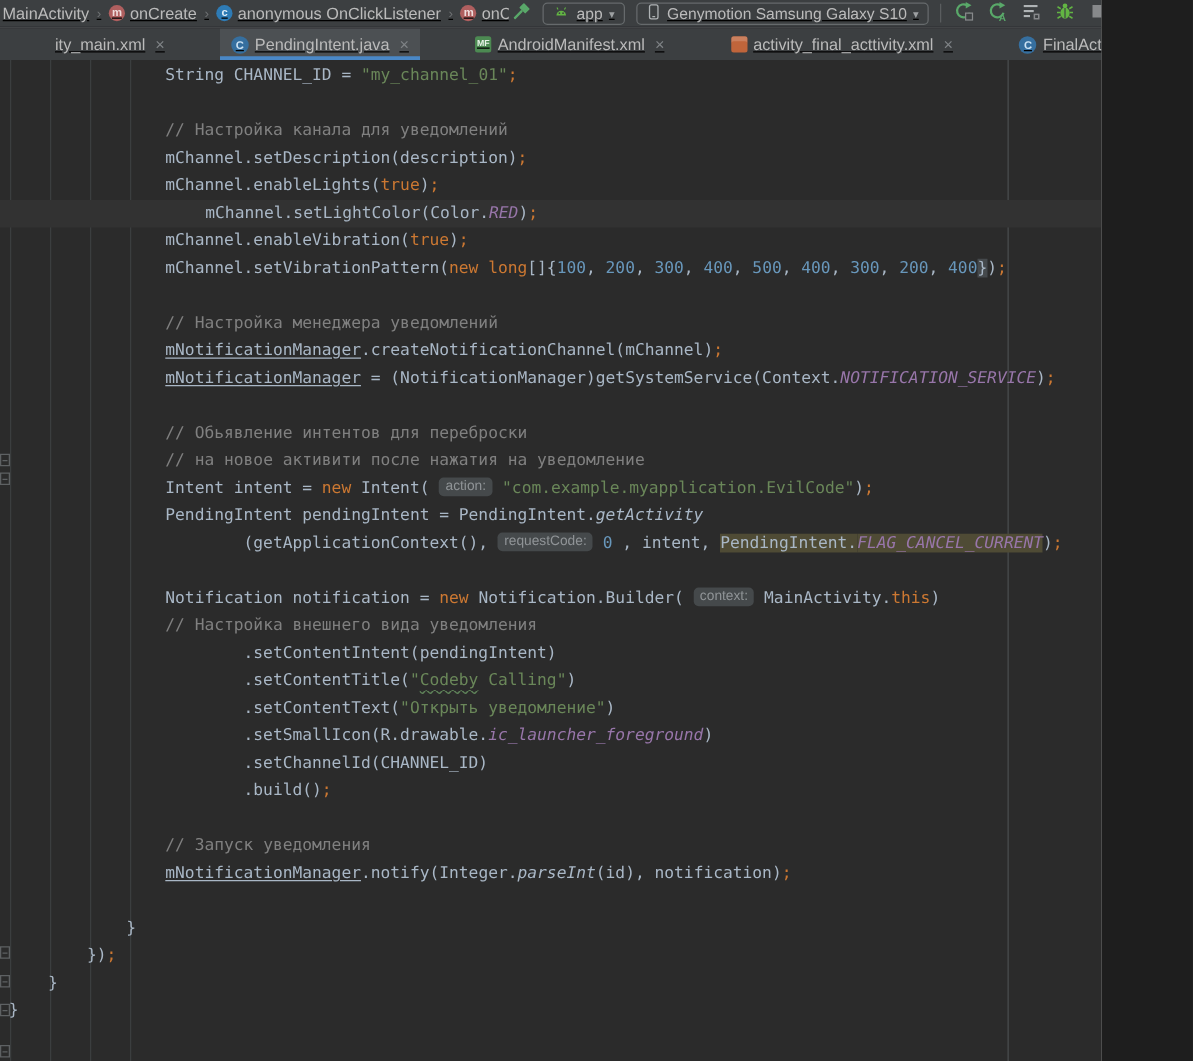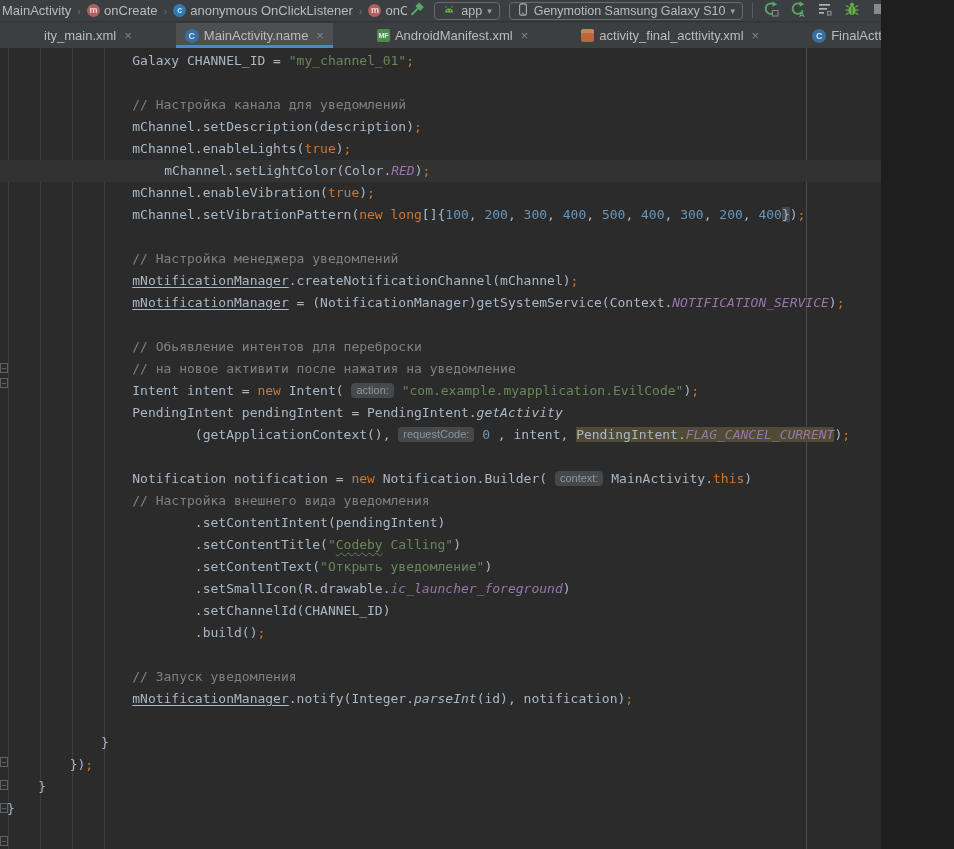--- a/index.html
+++ b/index.html
@@ -1,17 +1,17 @@
 <!DOCTYPE html>
 <html><head>
 <meta charset="utf-8">
 <style>
   * { margin:0; padding:0; box-sizing:border-box; }
   html,body { background:#1e1e1e; }
-  .window{position:relative;width:881px;height:849px;overflow:hidden;background:#e5e5e5;font-family:"Liberation Sans",sans-serif;}
+  .window{position:relative;width:881px;height:849px;overflow:hidden;background:#e5e5e5;font-family:"Liberation Sans",sans-serif;text-decoration:underline;}
   
   .navbar{height:22px;background:#3C3F41;display:flex;align-items:center;border-bottom:1px solid #323537;padding-left:2px;}
   .breadcrumbs{flex:1;display:flex;align-items:center;gap:4px;font-size:13px;color:#BBBBBB;overflow:hidden;white-space:nowrap;}
   .bc-item{display:flex;align-items:center;gap:4px;cursor:pointer;}
   .bc-sep{color:#6E7173;font-size:11px;margin:0 2px;}
   .bcic{display:inline-block;width:13px;height:13px;border-radius:50%;font:bold 9px/13px "Liberation Sans",sans-serif;text-align:center;}
   .bcic.m{background:#AF5F5F;color:#EFDCDC;}
   .bcic.c{background:#2E7BB5;color:#DCEBF7;}
   .toolbar-right{display:flex;align-items:center;gap:9px;}
   .tb-btn{background:none;border:none;width:18px;height:18px;display:flex;align-items:center;justify-content:center;cursor:pointer;padding:0;}
@@ -165,21 +165,21 @@
     </div>
   </div>
 
   <div class="tabbar" id="tabs">
       <div class="tab">
         <span class="tab-label">ity_main.xml</span>
         <span class="tab-close">×</span>
       </div>
       <div class="tab active">
         <span class="ticon class">C</span>
-        <span class="tab-label">MainActivity.name</span>
+        <span class="tab-label">PendingIntent.java</span>
         <span class="tab-close">×</span>
       </div>
       <div class="tab">
         <span class="ticon manifest">MF</span>
         <span class="tab-label">AndroidManifest.xml</span>
         <span class="tab-close">×</span>
       </div>
       <div class="tab">
         <span class="ticon layout"></span>
         <span class="tab-label">activity_final_acttivity.xml</span>
@@ -200,21 +200,21 @@
     <div class="margin-line" style="left:806px"></div>
 
     <div class="fold" style="top:315px"></div>
     <div class="fold" style="top:330px"></div>
     <div class="fold" style="top:709px"></div>
     <div class="fold" style="top:732px"></div>
     <div class="fold" style="top:755px"></div>
     <div class="fold" style="top:788px"></div>
 
     <div id="code">
-        <div class="line">                <span class="tx">Galaxy CHANNEL_ID = </span><span class="st">"my_channel_01"</span><span class="kw">;</span></div>
+        <div class="line">                <span class="tx">String CHANNEL_ID = </span><span class="st">"my_channel_01"</span><span class="kw">;</span></div>
         <div class="line"></div>
         <div class="line">                <span class="cm">// Настройка канала для уведомлений</span></div>
         <div class="line">                <span class="tx">mChannel.setDescription(description)</span><span class="kw">;</span></div>
         <div class="line">                <span class="tx">mChannel.enableLights(</span><span class="kw">true</span><span class="tx">)</span><span class="kw">;</span></div>
         <div class="line caret">                <span class="tx">mChannel.setLightColor(Color.</span><span class="ct">RED</span><span class="tx">)</span><span class="kw">;</span></div>
         <div class="line">                <span class="tx">mChannel.enableVibration(</span><span class="kw">true</span><span class="tx">)</span><span class="kw">;</span></div>
         <div class="line">                <span class="tx">mChannel.setVibrationPattern(</span><span class="kw">new</span><span class="tx"> </span><span class="kw">long</span><span class="tx">[]{</span><span class="nm">100</span><span class="tx">, </span><span class="nm">200</span><span class="tx">, </span><span class="nm">300</span><span class="tx">, </span><span class="nm">400</span><span class="tx">, </span><span class="nm">500</span><span class="tx">, </span><span class="nm">400</span><span class="tx">, </span><span class="nm">300</span><span class="tx">, </span><span class="nm">200</span><span class="tx">, </span><span class="nm">400</span><span class="bm">}</span><span class="tx">)</span><span class="kw">;</span></div>
         <div class="line"></div>
         <div class="line">                <span class="cm">// Настройка менеджера уведомлений</span></div>
         <div class="line">                <span class="fd">mNotificationManager</span><span class="tx">.createNotificationChannel(mChannel)</span><span class="kw">;</span></div>

